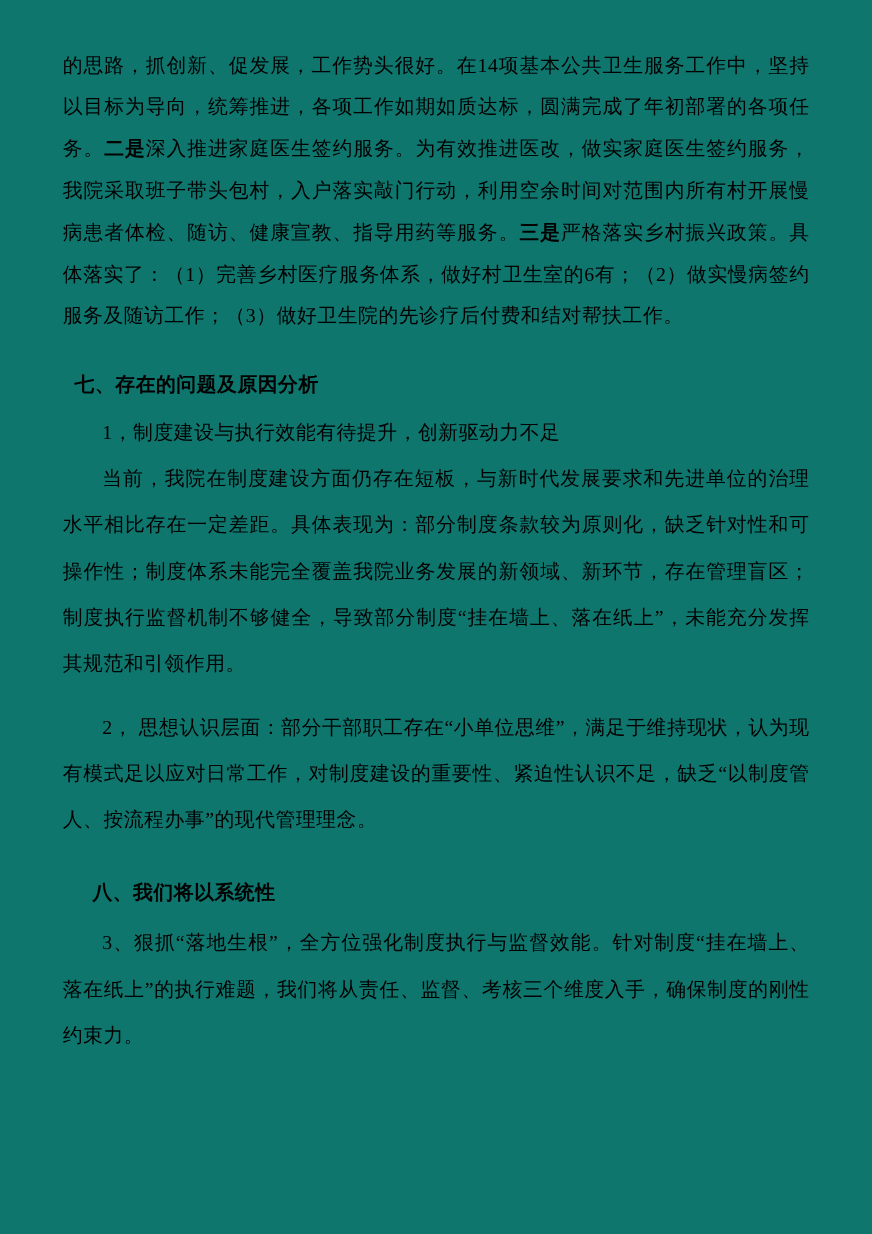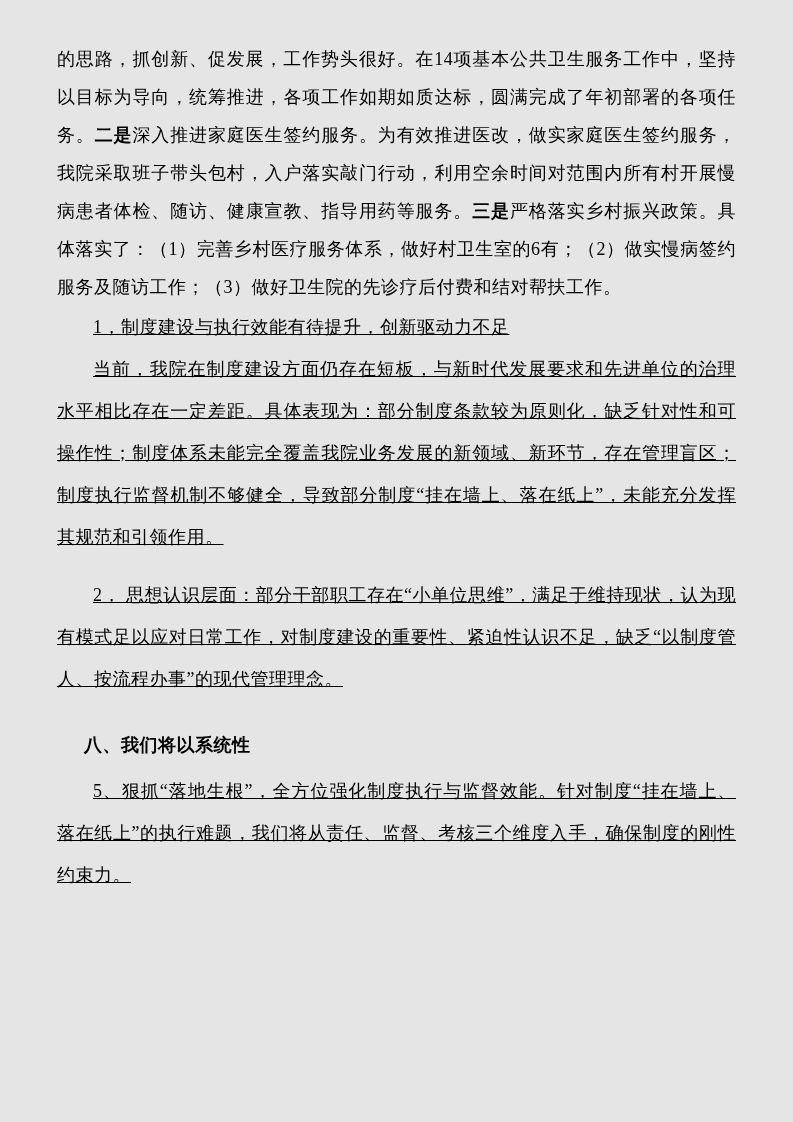--- a/index.html
+++ b/index.html
@@ -12,35 +12,34 @@
     height: 1122px;
     overflow: hidden;
     font-family: "Liberation Serif", "DejaVu Serif", serif;
     color: #000000;
   }
   .page {
     box-sizing: border-box;
     width: 793px;
     height: 1122px;
     padding: 40px 57px 30px 57px;
-    background: #e5e5e5;
+    background: #0f766e;
   }
   .body-text {
     font-size: 18px;
     line-height: 38px;
     text-align: justify;
     margin: 0;
     letter-spacing: 0.5px;
   }
   .loose {
     line-height: 42px;
   }
   .indent-2 {
     text-indent: 2em;
-    text-decoration: underline;
   }
   .section-heading {
     font-size: 18px;
     font-weight: bold;
     line-height: 38px;
     margin: 0;
     font-family: "Liberation Sans", "DejaVu Sans", sans-serif;
     letter-spacing: 0.5px;
   }
   .h7 {
@@ -62,25 +61,26 @@
 </style>
 </head>
 <body>
 
 <div class="page">
 
   <p class="body-text">
     <span>的思路，抓创新、促发展，工作势头很好。在14项基本公共卫生服务工作中，坚持以目标为导向，统筹推进，各项工作如期如质达标，圆满完成了年初部署的各项任务。</span><span class="bold-run">二是</span><span>深入推进家庭医生签约服务。为有效推进医改，做实家庭医生签约服务，我院采取班子带头包村，入户落实敲门行动，利用空余时间对范围内所有村开展慢病患者体检、随访、健康宣教、指导用药等服务。</span><span class="bold-run">三是</span><span>严格落实乡村振兴政策。具体落实了：（1）完善乡村医疗服务体系，做好村卫生室的6有；（2）做实慢病签约服务及随访工作；（3）做好卫生院的先诊疗后付费和结对帮扶工作。</span>
   </p>
 
+  <h2 class="section-heading h7">七、存在的问题及原因分析</h2>
 
   <p class="body-text loose indent-2">1，制度建设与执行效能有待提升，创新驱动力不足</p>
 
   <p class="body-text loose indent-2">当前，我院在制度建设方面仍存在短板，与新时代发展要求和先进单位的治理水平相比存在一定差距。具体表现为：部分制度条款较为原则化，缺乏针对性和可操作性；制度体系未能完全覆盖我院业务发展的新领域、新环节，存在管理盲区；制度执行监督机制不够健全，导致部分制度“挂在墙上、落在纸上”，未能充分发挥其规范和引领作用。</p>
 
   <p class="body-text loose indent-2 gap-before">2， 思想认识层面：部分干部职工存在“小单位思维”，满足于维持现状，认为现有模式足以应对日常工作，对制度建设的重要性、紧迫性认识不足，缺乏“以制度管人、按流程办事”的现代管理理念。</p>
 
   <h2 class="section-heading h8">八、我们将以系统性</h2>
 
 
-  <p class="body-text loose indent-2">5、狠抓“落地生根”，全方位强化制度执行与监督效能。针对制度“挂在墙上、落在纸上”的执行难题，我们将从责任、监督、考核三个维度入手，确保制度的刚性约束力。</p>
+  <p class="body-text loose indent-2">3、狠抓“落地生根”，全方位强化制度执行与监督效能。针对制度“挂在墙上、落在纸上”的执行难题，我们将从责任、监督、考核三个维度入手，确保制度的刚性约束力。</p>
 
 </div>
 
 </body></html>

